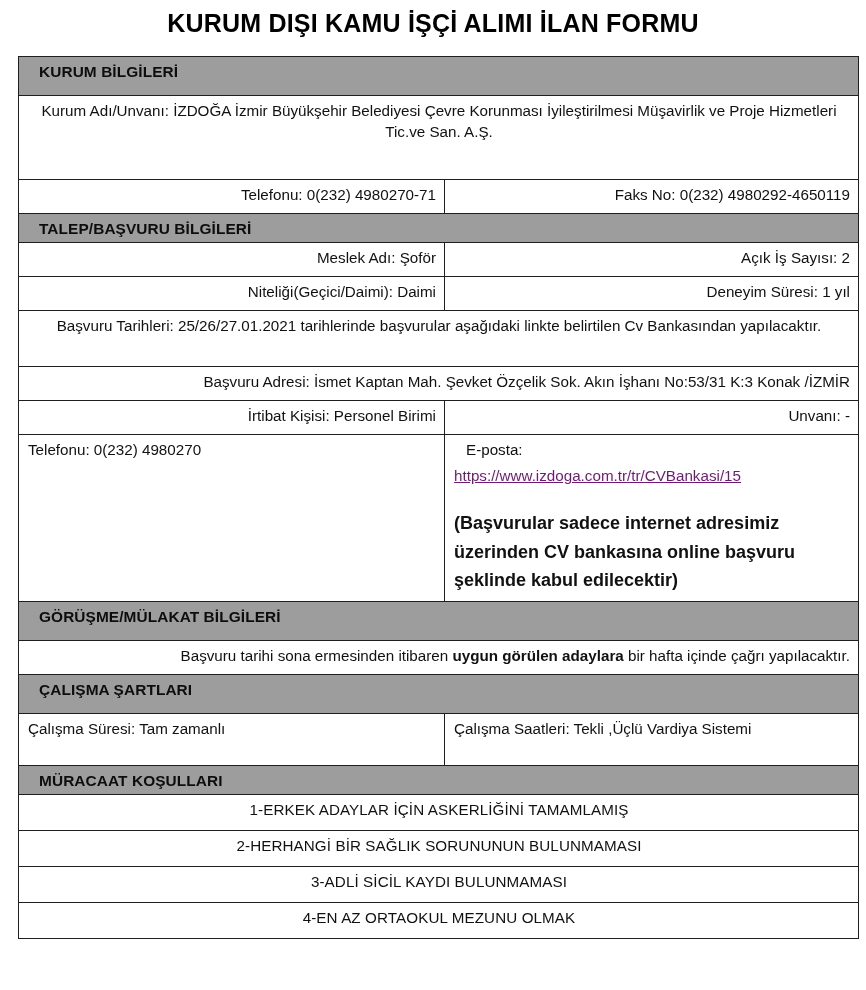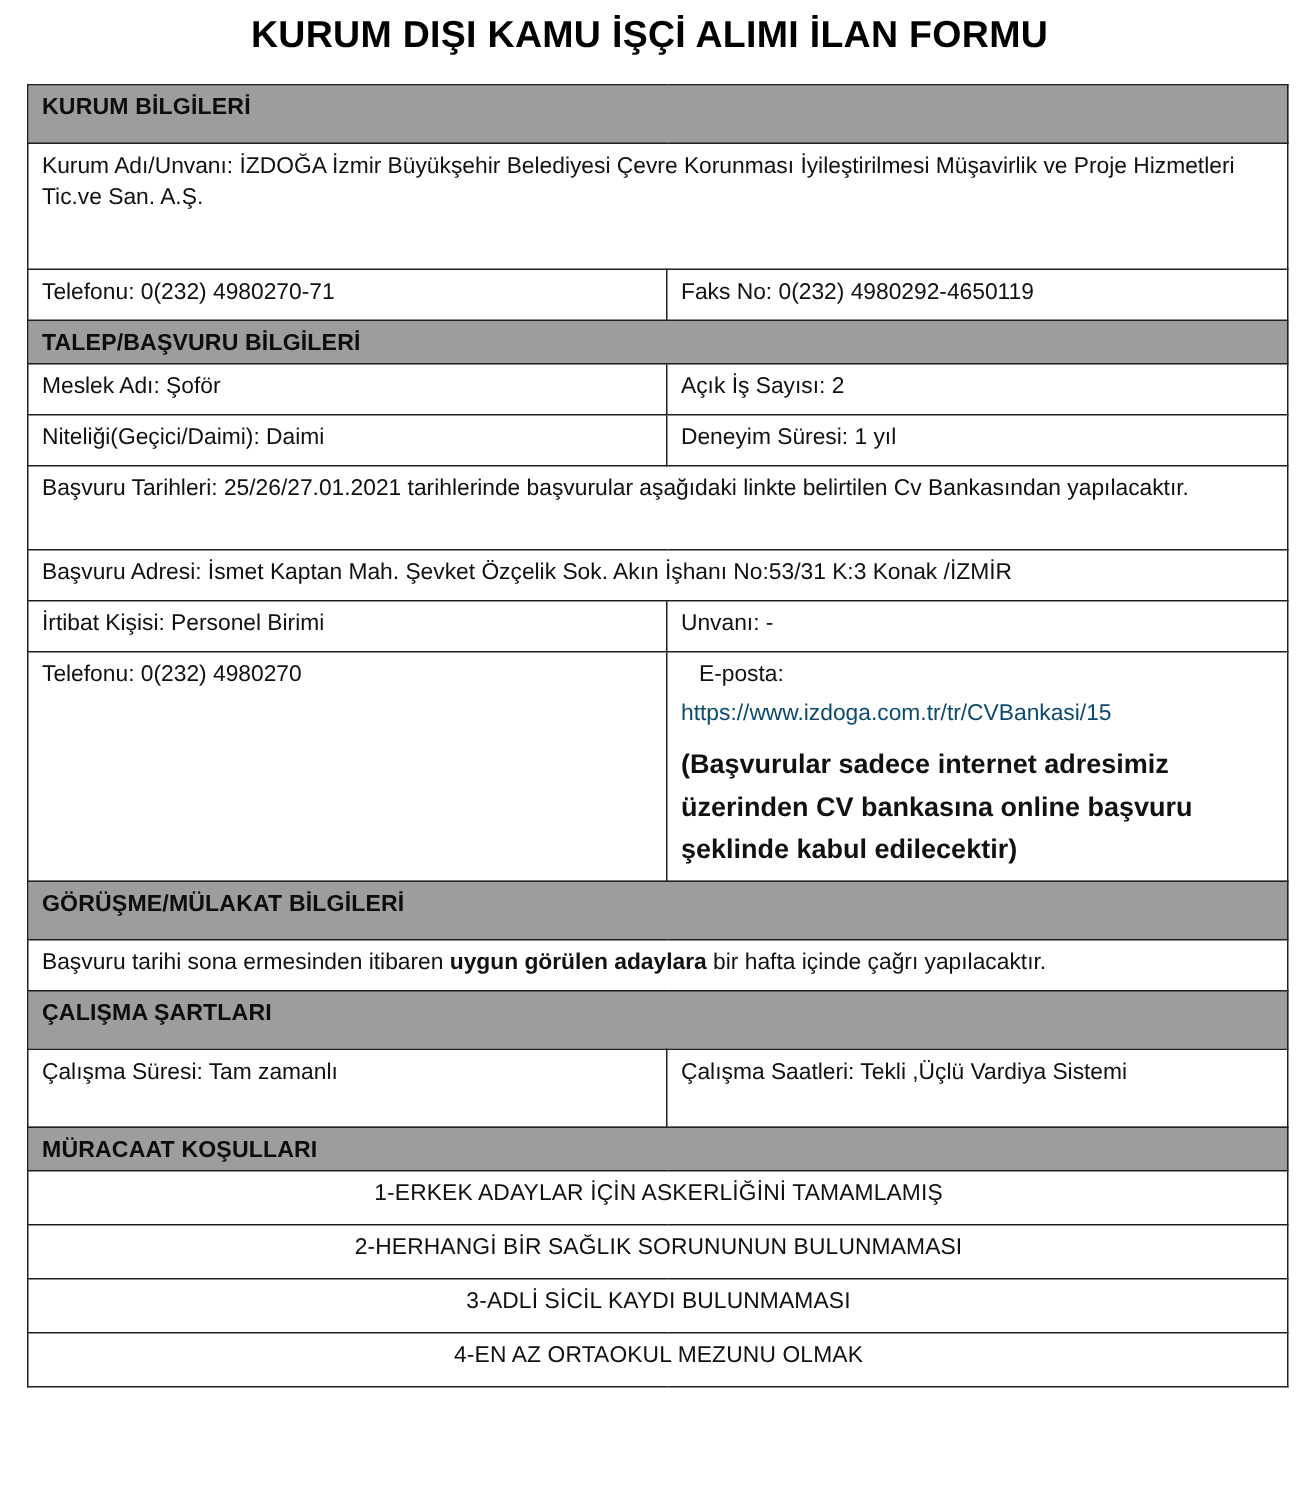--- a/index.html
+++ b/index.html
@@ -57,59 +57,60 @@
     background: #fff;
   }
 
   
   td.section-head {
     background: #9d9d9d;
     font-weight: bold;
     font-size: 15.4px;
     letter-spacing: 0.1px;
     color: #0d0d0d;
-    padding: 4px 8px 4px 9px;
+    padding: 4px 8px 4px 20px;
     border-top: 1px solid #1f1f1f;
     border-bottom: 1px solid #1f1f1f;
   }
   td.section-head.tall {
     height: 30px;
   }
   td.section-head.short {
     height: 15px;
     padding-bottom: 3px;
   }
 
   
   .cell-tall-kurum { height: 72px; }
   .cell-tall-adres { height: 44px; }
   .cell-tall-bas   { height: 44px; }
   .cell-tall-tel   { height: 128px; vertical-align: middle; }
   .cell-eposta     { height: 128px; }
-  .row-single      { height: 22px; }
+  .row-single      { height: 22px; text-align: right; }
   .row-list        { height: 24px; }
   .cell-mid        { vertical-align: middle; }
 
   .eposta-line { margin: 0 0 5px 12px; }
   .eposta-url {
-    color: #0c4a6e;
+    text-decoration: underline;
+    color: #701a75;
     word-break: break-all;
     display: inline-block;
-    margin-bottom: 8px;
+    margin-bottom: 22px;
   }
   .eposta-note {
     font-weight: bold;
     line-height: 1.58;
     font-size: 18px;
   }
 
   .bold { font-weight: bold; }
   .req-line { font-size: 15px; letter-spacing: 0.1px; text-align: center; }
 
-  .paragraph-cell { line-height: 1.52; }
+  .paragraph-cell { line-height: 1.52; text-align: center; }
 </style>
 </head>
 <body>
 
 <div id="page">
 
   <div class="doc-title">KURUM DIŞI KAMU İŞÇİ ALIMI İLAN FORMU</div>
 
   <table class="form-table">
     <colgroup>

